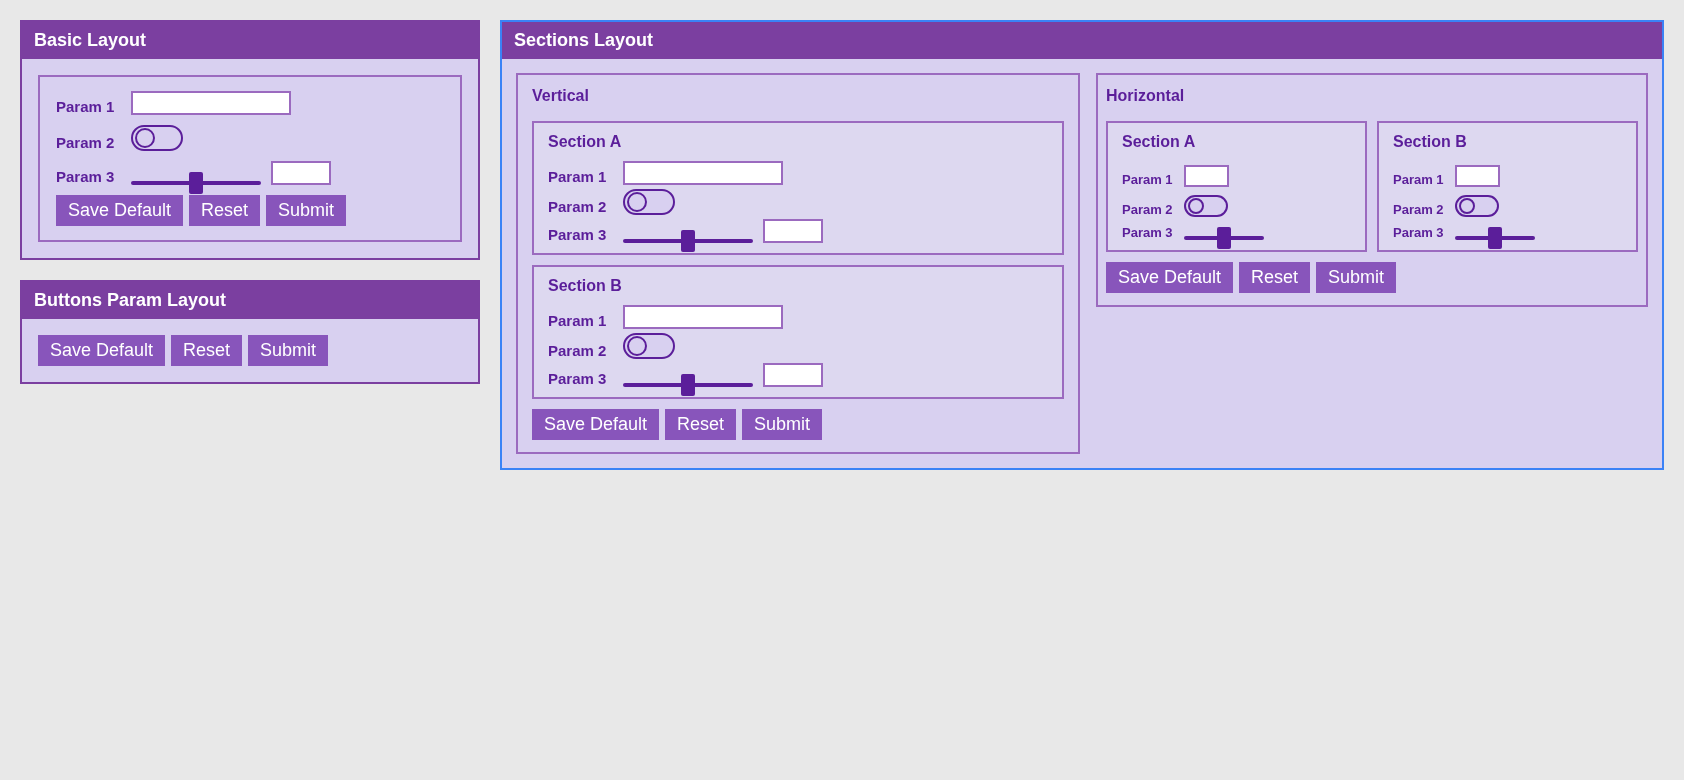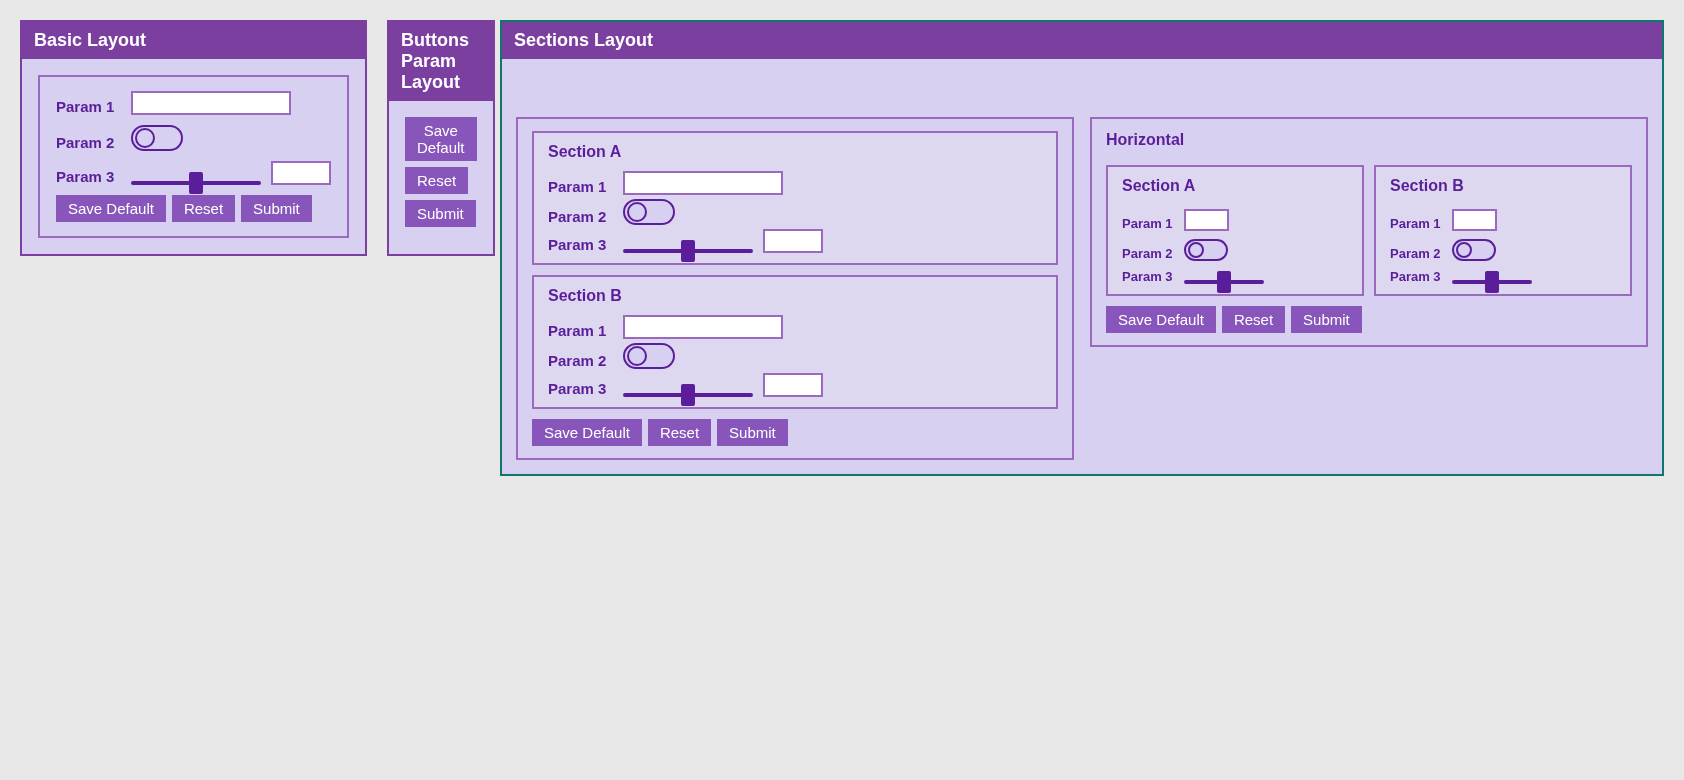--- a/index.html
+++ b/index.html
@@ -126,33 +126,32 @@
       display: flex;
       gap: 6px;
       flex-wrap: wrap;
     }
 
     .btn {
       background: #8855bb;
       color: white;
       border: none;
       padding: 5px 12px;
-      font-size: 15px;
+      font-size: 18px;
       cursor: pointer;
       font-family: Arial, sans-serif;
     }
 
     
     .sections-panel {
-      border: 2px solid #0f766e;
+      border: 2px solid #3b82f6;
       background: #d8d0f0;
       display: flex;
       flex-direction: column;
       flex: 1;
-      gap: 44px;
     }
 
     
     .vertical-subsection {
       border: 2px solid #9b6abf;
       background: #ddd8f0;
       padding: 10px 14px;
       display: flex;
       flex-direction: column;
       gap: 4px;
@@ -170,20 +169,21 @@
       border: 2px solid #9b6abf;
       background: #ddd8f0;
       padding: 10px 14px;
       display: flex;
       flex-direction: column;
       gap: 8px;
     }
 
     .left-column {
       display: flex;
+      flex-direction: column;
       gap: 20px;
       width: 460px;
       flex-shrink: 0;
     }
 
     
     .slider-track-sm {
       width: 80px;
       height: 4px;
       background: #5b1e9a;
@@ -277,20 +277,21 @@
       </div>
     </div>
   </div>
 </div>
 
 <div class="sections-panel">
   <div class="panel-header">Sections Layout</div>
   <div style="padding: 14px; display: flex; gap: 16px; align-items: flex-start;">
 
     <div style="flex: 1; border: 2px solid #9b6abf; background: #d8d0f0; padding: 12px 14px; display: flex; flex-direction: column; gap: 10px;">
+      <div class="subsection-title">Vertical</div>
 
       <div class="vertical-subsection">
         <div class="subsection-title">Section A</div>
         <div class="form-row">
           <span class="param-label">Param 1</span>
           <input type="text" class="text-input" style="">
         </div>
         <div class="form-row">
           <span class="param-label">Param 2</span>
           <div class="toggle">
@@ -331,21 +332,21 @@
         </div>
       </div>
 
       <div class="btn-group">
         <button class="btn">Save Default</button>
         <button class="btn">Reset</button>
         <button class="btn">Submit</button>
       </div>
     </div>
 
-    <div style="flex: 1; border: 2px solid #9b6abf; background: #d8d0f0; padding: 12px 14px; display: flex; flex-direction: column; gap: 10px;">
+    <div style="flex: 1; border: 2px solid #9b6abf; background: #d8d0f0; padding: 12px 8px; display: flex; flex-direction: column; gap: 10px;">
       <div class="subsection-title">Horizontal</div>
 
       <div style="display: flex; gap: 10px;">
 
         <div class="h-col">
           <div class="subsection-title">Section A</div>
           <div class="form-row">
             <span class="param-label-sm">Param 1</span>
             <input type="text" class="text-input-xs" style="">
           </div>

